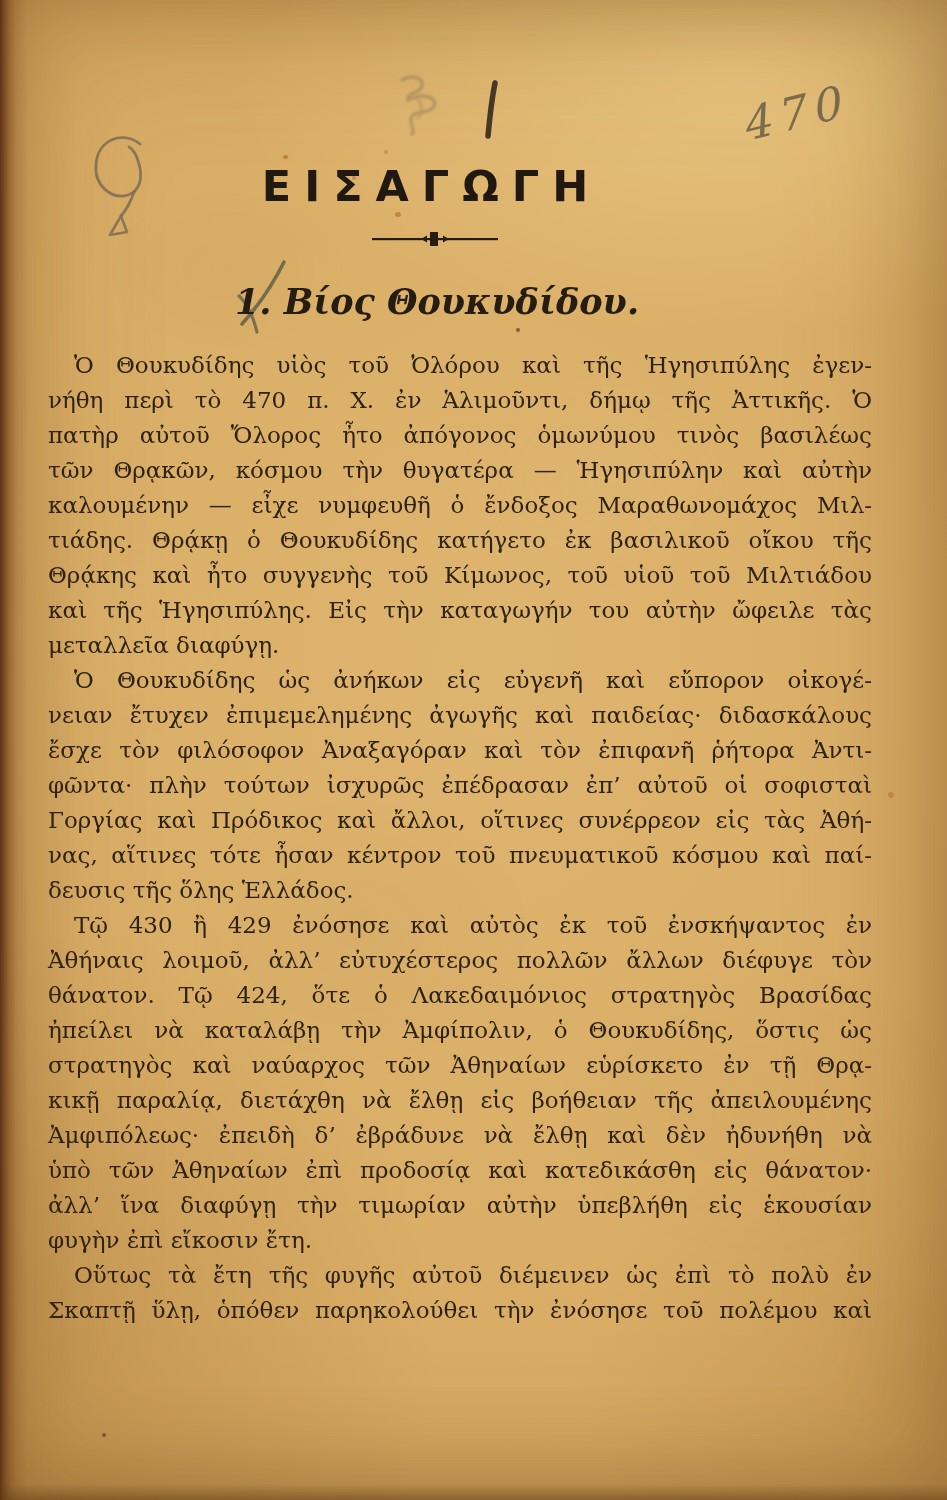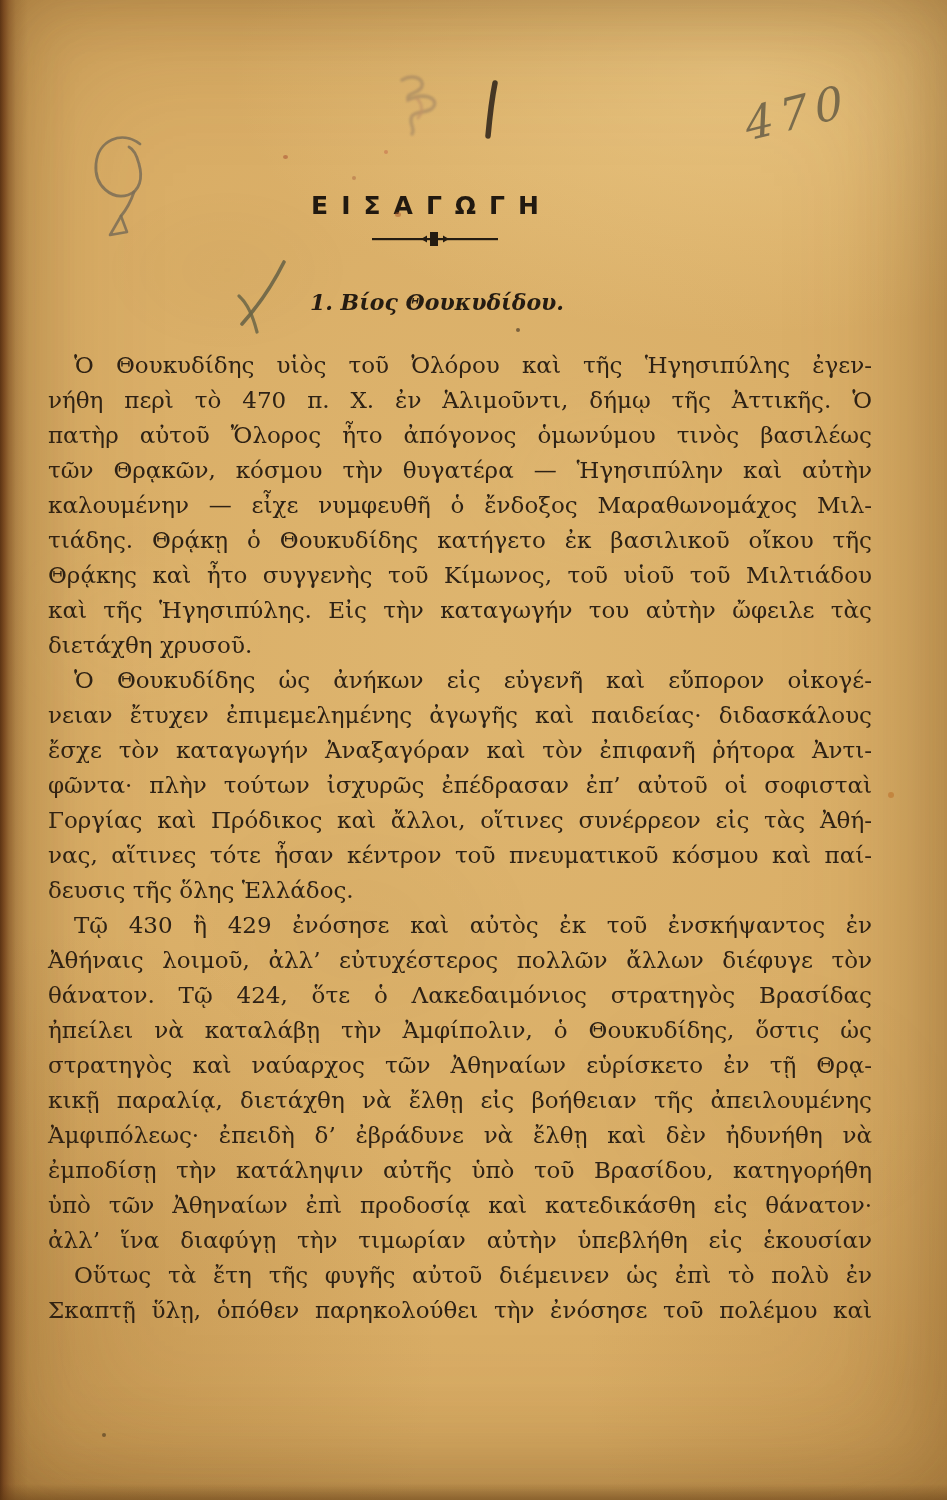--- a/index.html
+++ b/index.html
@@ -35,31 +35,30 @@
     background:linear-gradient(90deg,#5c3414 0px,#7a4a20 4px,rgba(122,74,32,.55) 9px,rgba(122,74,32,.20) 16px,rgba(122,74,32,0) 28px);
   }
   .bottom-edge{
     position:absolute;left:0;right:0;bottom:0;height:16px;pointer-events:none;
     background:linear-gradient(0deg,rgba(92,55,17,.45),rgba(92,55,17,0));
   }
   .title{
     position:absolute;top:164px;left:0;width:850px;
     text-align:center;
     font-family:"DejaVu Sans", sans-serif;
-    font-weight:700;font-size:25px;line-height:44px;
+    font-weight:700;font-size:43px;line-height:44px;
     letter-spacing:13px;text-indent:13px;
     color:#211910;
-    margin-top:20px;
   }
   .divider{position:absolute;left:372px;top:230px;width:126px;height:18px;}
   .subheading{
     position:absolute;top:282px;left:0;width:874px;
     text-align:center;
     font-weight:700;font-style:italic;
-    font-size:22px;line-height:40px;
+    font-size:35px;line-height:40px;
     color:#251c12;
   }
   .body-text{
     position:absolute;left:48px;top:348px;width:824px;
     font-size:23px;line-height:35px;
     color:#2e2215;
   }
   .line{height:35px;text-align:justify;text-align-last:justify;white-space:normal;}
   .line.indent{text-indent:26px;}
   .line.endline{text-align-last:left;}
@@ -116,38 +115,38 @@
 
   <div class="body-text">
       <div class="line indent">Ὁ Θουκυδίδης υἱὸς τοῦ Ὀλόρου καὶ τῆς Ἡγησιπύλης ἐγεν-</div>
       <div class="line">νήθη περὶ τὸ 470 π. Χ. ἐν Ἁλιμοῦντι, δήμῳ τῆς Ἀττικῆς. Ὁ</div>
       <div class="line">πατὴρ αὐτοῦ Ὄλορος ἦτο ἀπόγονος ὁμωνύμου τινὸς βασιλέως</div>
       <div class="line">τῶν Θρᾳκῶν, κόσμου τὴν θυγατέρα — Ἡγησιπύλην καὶ αὐτὴν</div>
       <div class="line">καλουμένην — εἶχε νυμφευθῆ ὁ ἔνδοξος Μαραθωνομάχος Μιλ-</div>
       <div class="line">τιάδης. Θρᾴκῃ ὁ Θουκυδίδης κατήγετο ἐκ βασιλικοῦ οἴκου τῆς</div>
       <div class="line">Θρᾴκης καὶ ἦτο συγγενὴς τοῦ Κίμωνος, τοῦ υἱοῦ τοῦ Μιλτιάδου</div>
       <div class="line">καὶ τῆς Ἡγησιπύλης. Εἰς τὴν καταγωγήν του αὐτὴν ὤφειλε τὰς</div>
-      <div class="line endline">διετάχθη χρυσοῦ.</div>
+      <div class="line endline">μεταλλεῖα διαφύγῃ.</div>
       <div class="line indent">Ὁ Θουκυδίδης ὡς ἀνήκων εἰς εὐγενῆ καὶ εὔπορον οἰκογέ-</div>
       <div class="line">νειαν ἔτυχεν ἐπιμεμελημένης ἀγωγῆς καὶ παιδείας· διδασκάλους</div>
-      <div class="line">ἔσχε τὸν καταγωγήν Ἀναξαγόραν καὶ τὸν ἐπιφανῆ ῥήτορα Ἀντι-</div>
+      <div class="line">ἔσχε τὸν φιλόσοφον Ἀναξαγόραν καὶ τὸν ἐπιφανῆ ῥήτορα Ἀντι-</div>
       <div class="line">φῶντα· πλὴν τούτων ἰσχυρῶς ἐπέδρασαν ἐπ’ αὐτοῦ οἱ σοφισταὶ</div>
       <div class="line">Γοργίας καὶ Πρόδικος καὶ ἄλλοι, οἵτινες συνέρρεον εἰς τὰς Ἀθή-</div>
       <div class="line">νας, αἵτινες τότε ἦσαν κέντρον τοῦ πνευματικοῦ κόσμου καὶ παί-</div>
       <div class="line endline">δευσις τῆς ὅλης Ἑλλάδος.</div>
       <div class="line indent">Τῷ 430 ἢ 429 ἐνόσησε καὶ αὐτὸς ἐκ τοῦ ἐνσκήψαντος ἐν</div>
       <div class="line">Ἀθήναις λοιμοῦ, ἀλλ’ εὐτυχέστερος πολλῶν ἄλλων διέφυγε τὸν</div>
       <div class="line">θάνατον. Τῷ 424, ὅτε ὁ Λακεδαιμόνιος στρατηγὸς Βρασίδας</div>
       <div class="line">ἠπείλει νὰ καταλάβῃ τὴν Ἀμφίπολιν, ὁ Θουκυδίδης, ὅστις ὡς</div>
       <div class="line">στρατηγὸς καὶ ναύαρχος τῶν Ἀθηναίων εὑρίσκετο ἐν τῇ Θρᾳ-</div>
       <div class="line">κικῇ παραλίᾳ, διετάχθη νὰ ἔλθῃ εἰς βοήθειαν τῆς ἀπειλουμένης</div>
       <div class="line">Ἀμφιπόλεως· ἐπειδὴ δ’ ἐβράδυνε νὰ ἔλθῃ καὶ δὲν ἠδυνήθη νὰ</div>
-      <div class="line">ἐμποδίσῃ τὴν κατάληψιν αὐτῆς ὑπὸ τοῦ Βρασίδου, κατηγορήθη</div>
       <div class="line">ὑπὸ τῶν Ἀθηναίων ἐπὶ προδοσίᾳ καὶ κατεδικάσθη εἰς θάνατον·</div>
       <div class="line">ἀλλ’ ἵνα διαφύγῃ τὴν τιμωρίαν αὐτὴν ὑπεβλήθη εἰς ἑκουσίαν</div>
+      <div class="line endline">φυγὴν ἐπὶ εἴκοσιν ἔτη.</div>
       <div class="line indent">Οὕτως τὰ ἔτη τῆς φυγῆς αὐτοῦ διέμεινεν ὡς ἐπὶ τὸ πολὺ ἐν</div>
       <div class="line">Σκαπτῇ ὕλῃ, ὁπόθεν παρηκολούθει τὴν ἐνόσησε τοῦ πολέμου καὶ</div>
     </div>
 
   <div class="speck" style="left:283px;top:155px;width:5px;height:4px;background:rgba(160,62,40,.45);"></div>
   <div class="speck" style="left:352px;top:176px;width:4px;height:4px;background:rgba(150,70,50,.35);"></div>
   <div class="speck" style="left:395px;top:212px;width:6px;height:5px;background:rgba(168,88,40,.5);"></div>
   <div class="speck" style="left:384px;top:150px;width:4px;height:4px;background:rgba(190,85,62,.4);"></div>
   <div class="speck" style="left:888px;top:792px;width:6px;height:6px;background:rgba(200,122,50,.6);"></div>
   <div class="speck" style="left:516px;top:328px;width:4px;height:4px;background:rgba(60,45,30,.6);"></div>

